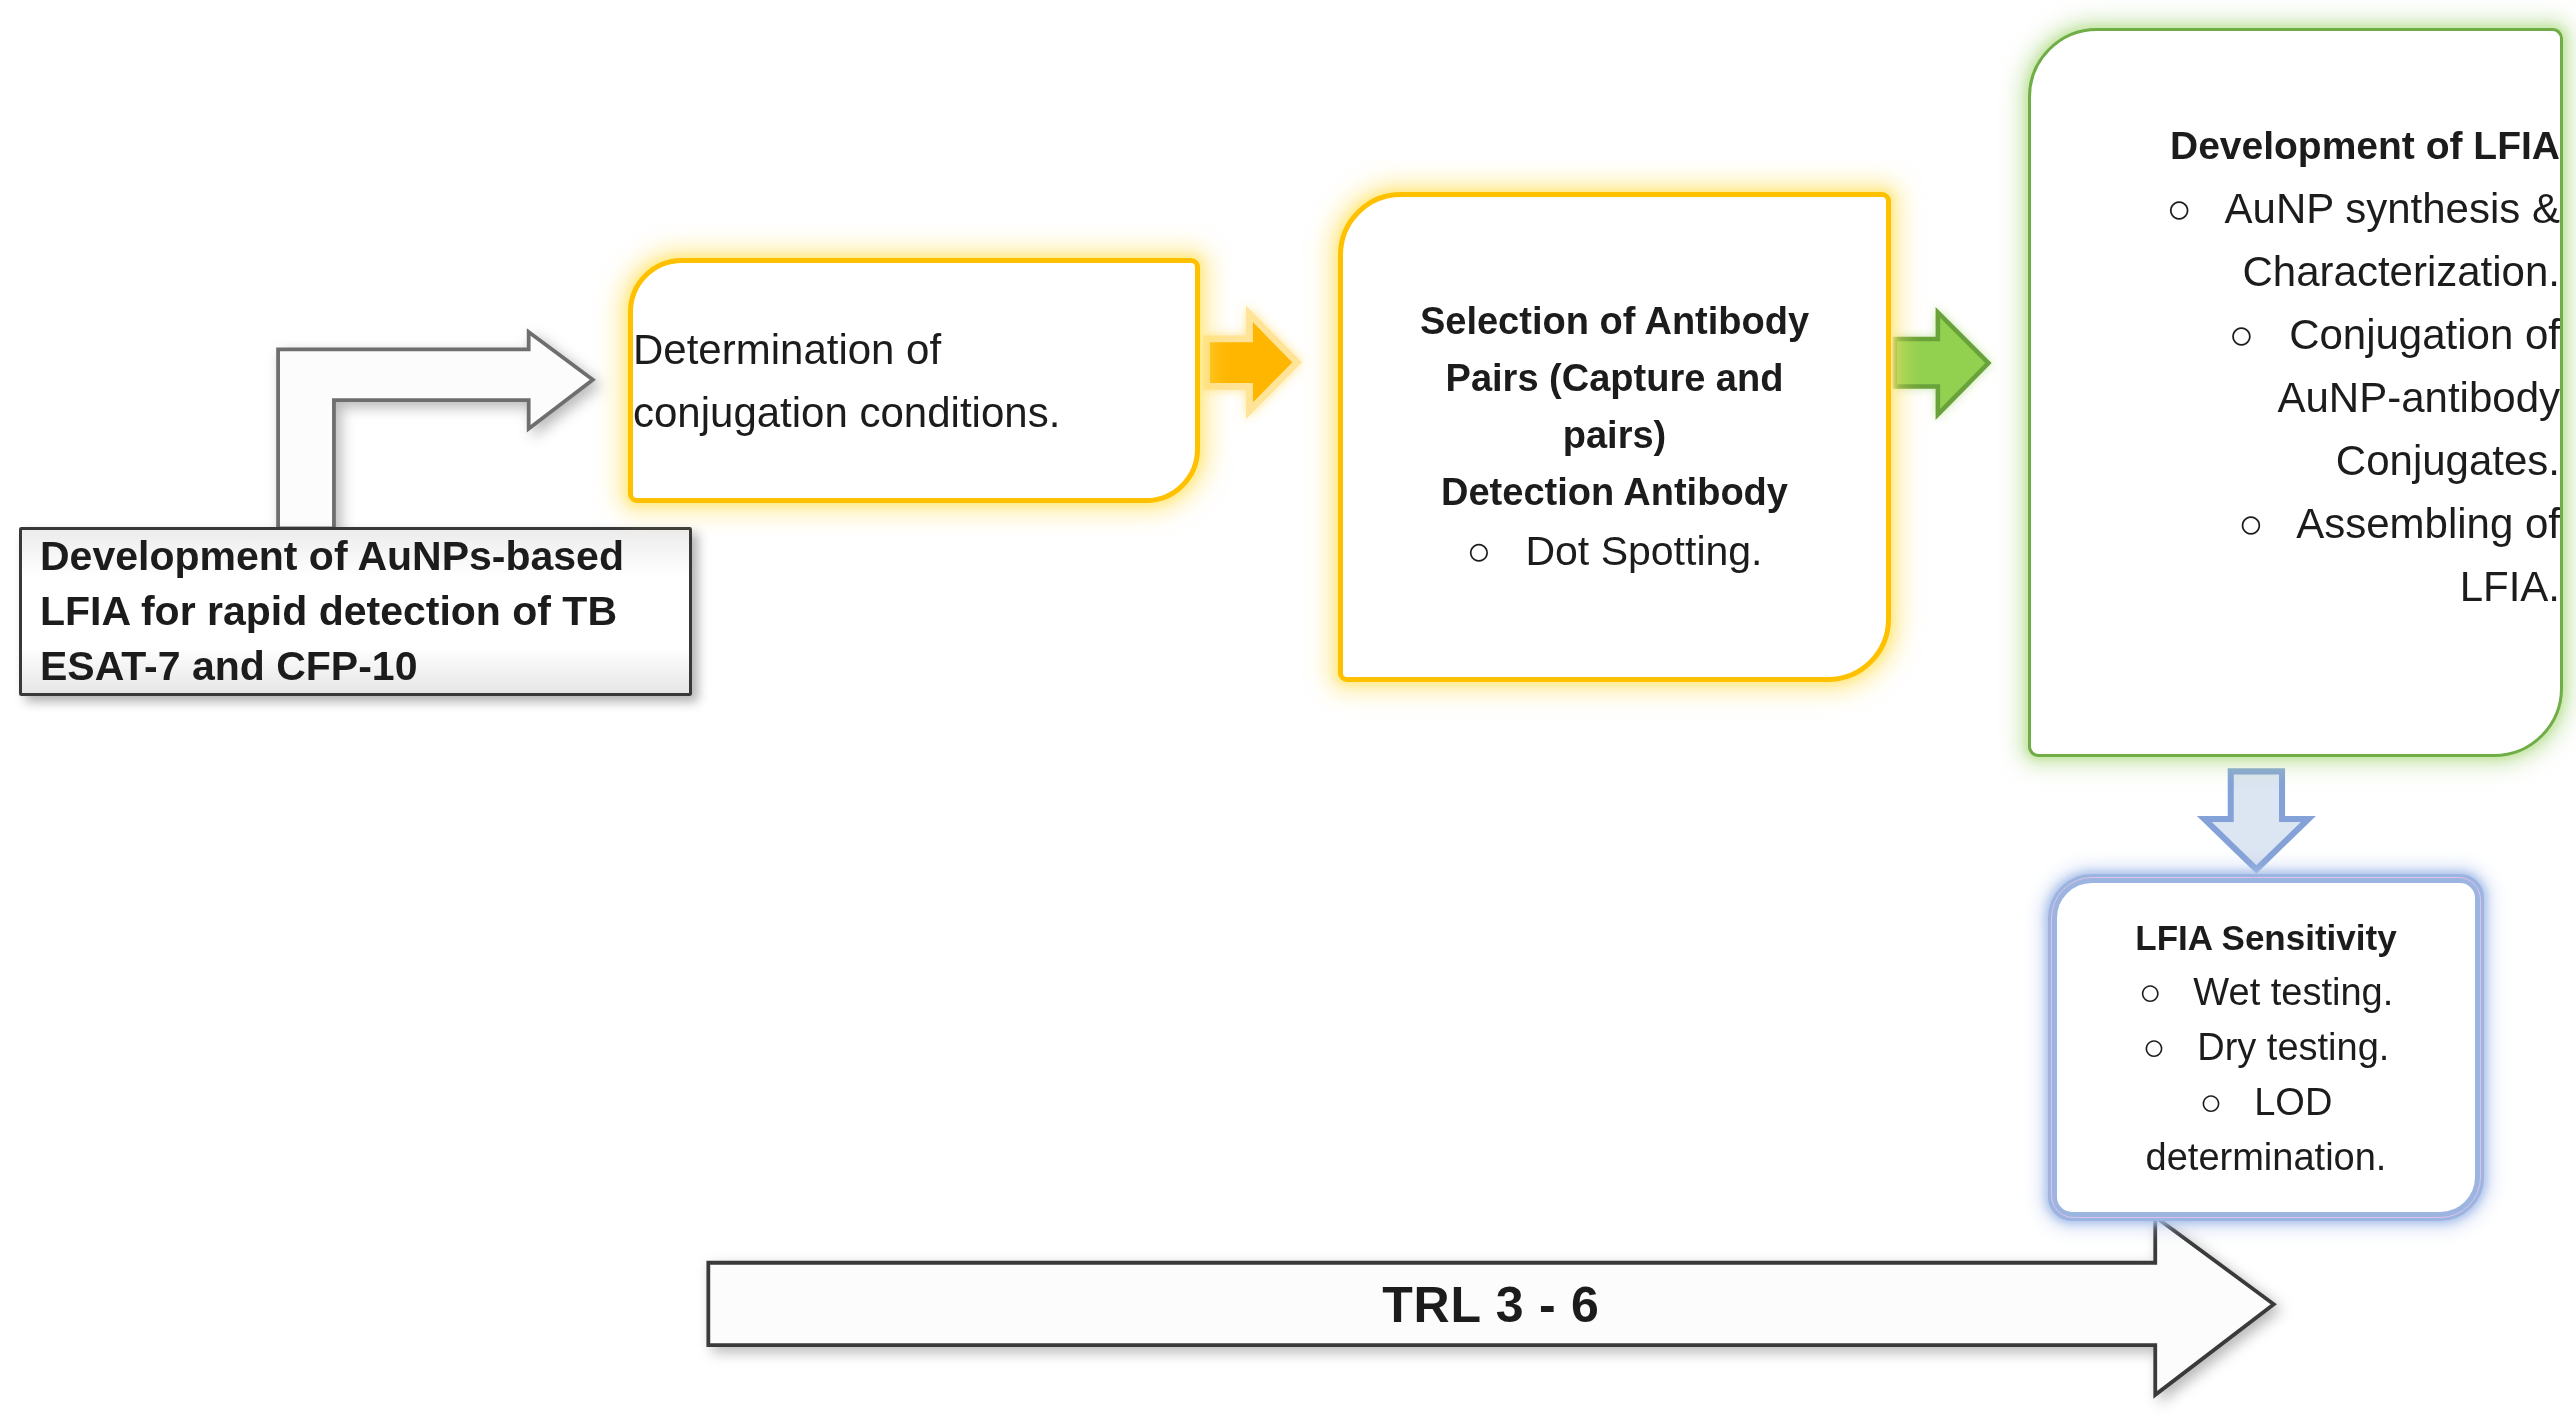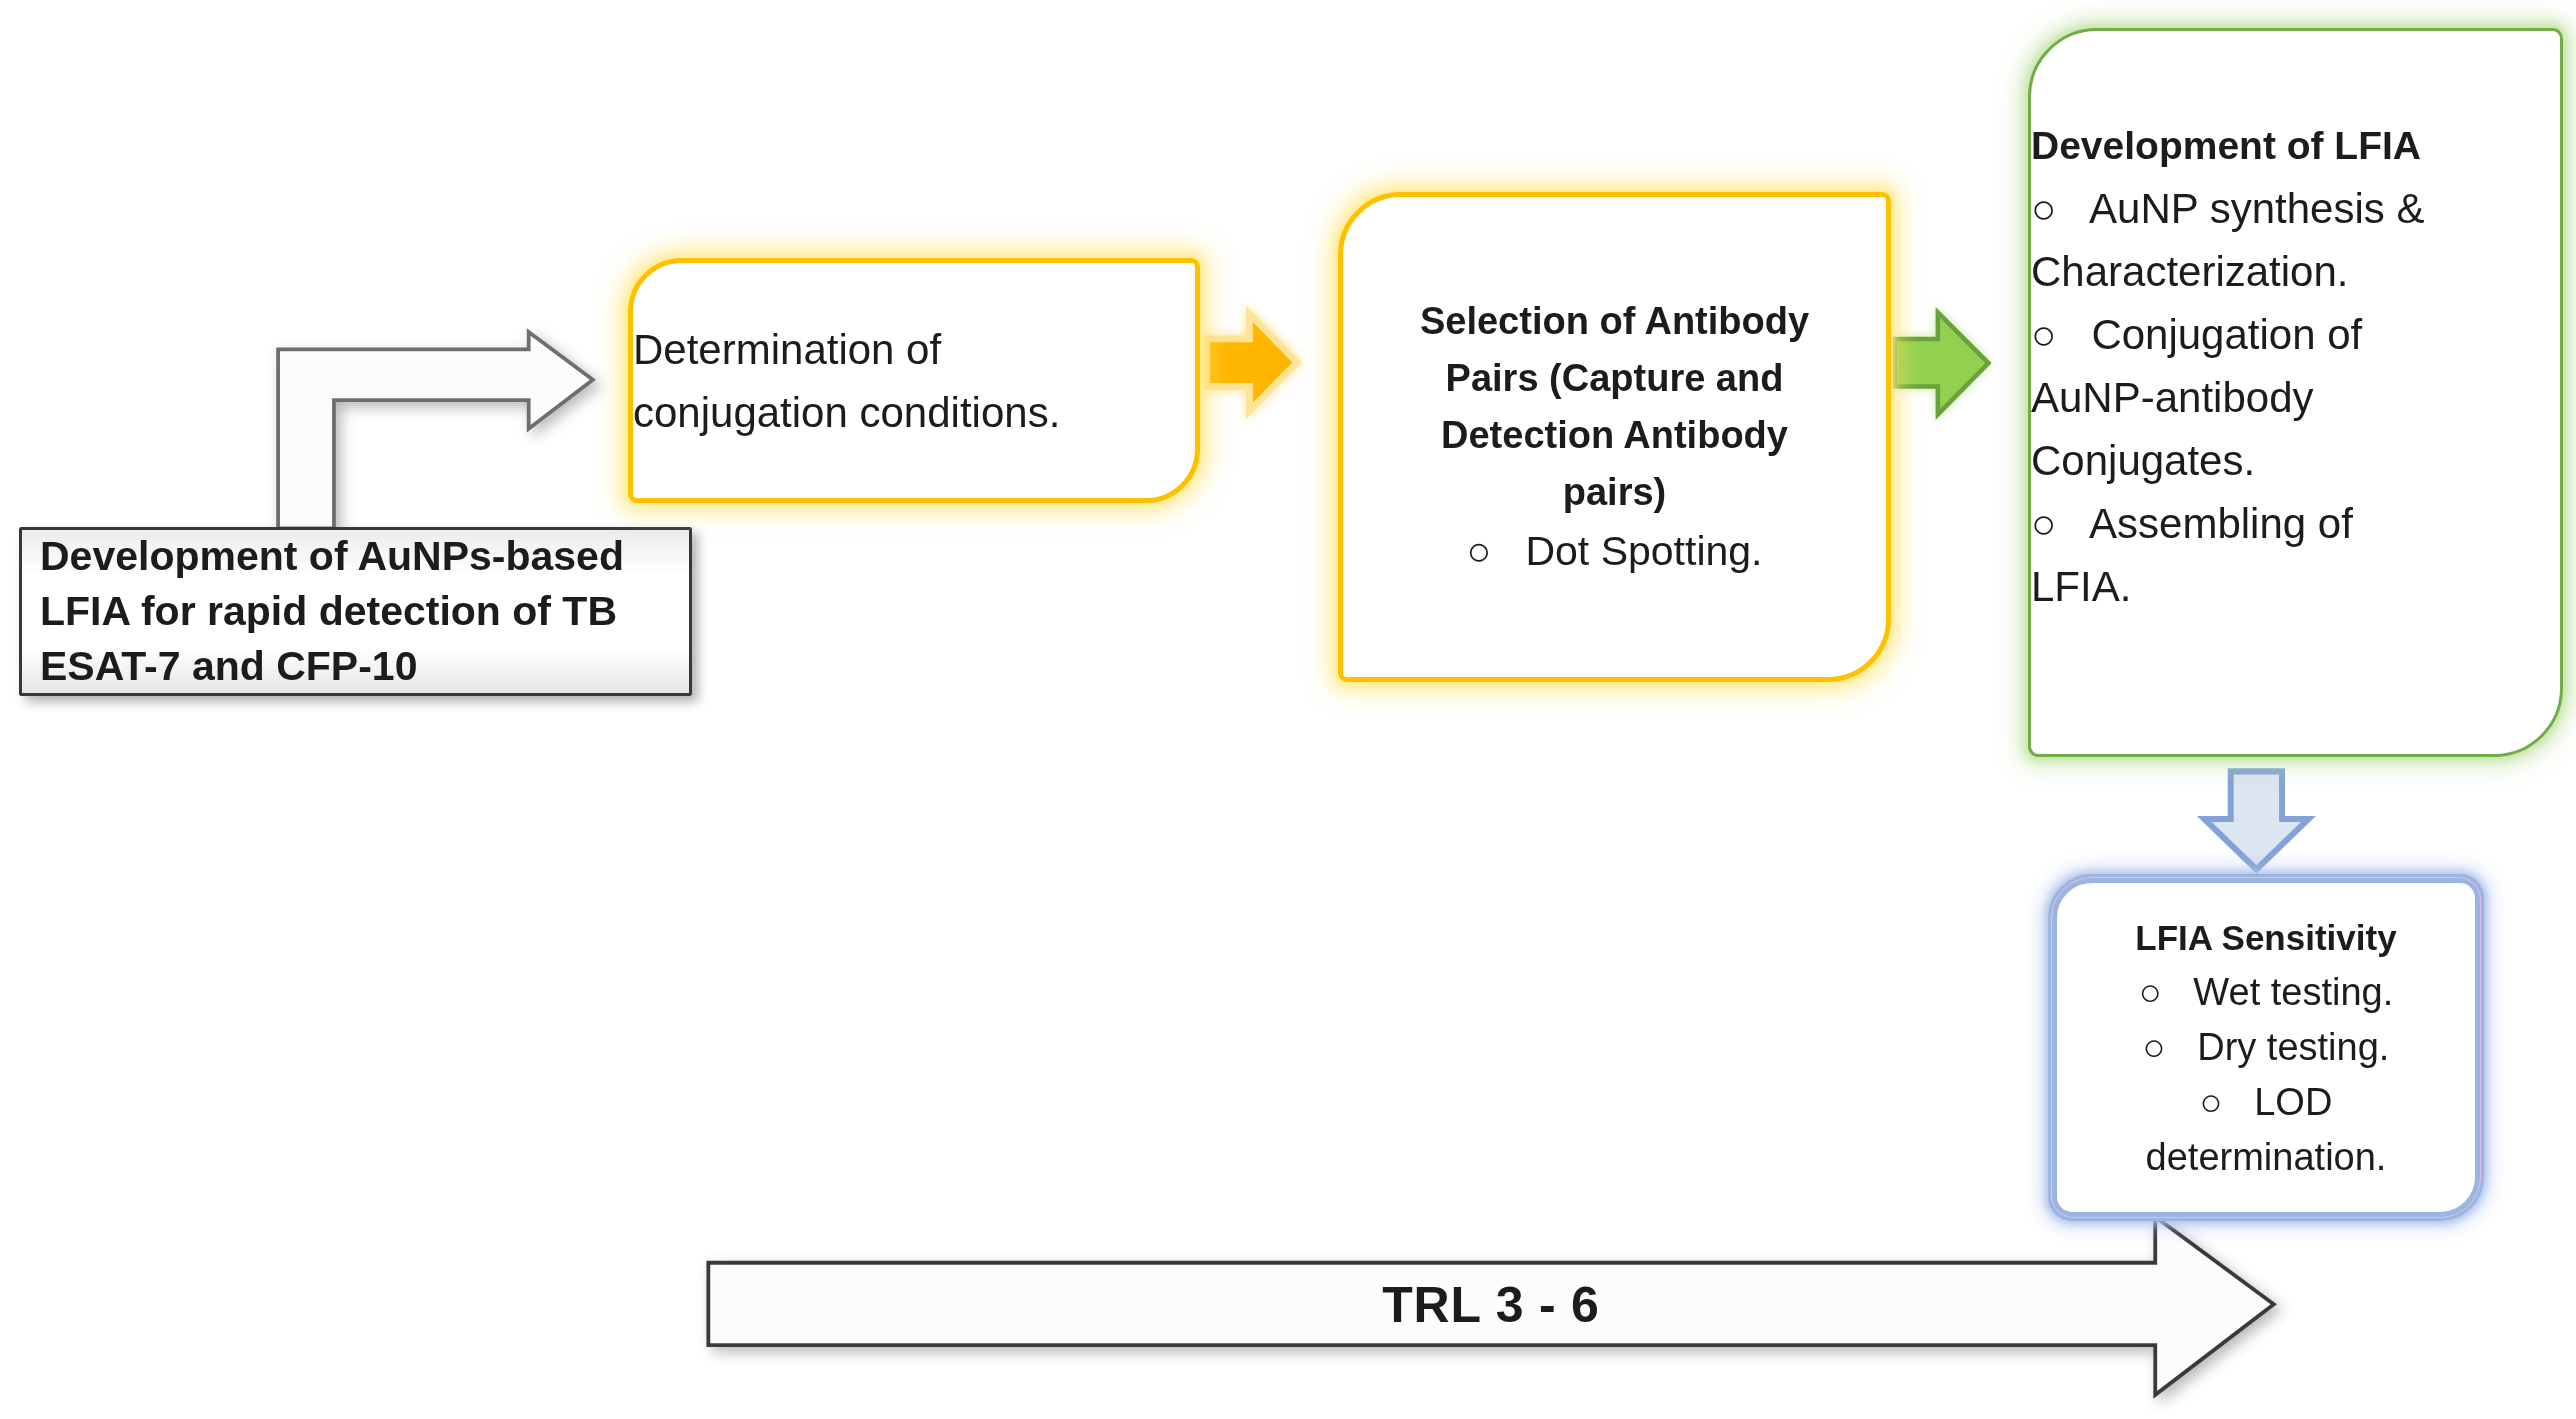--- a/index.html
+++ b/index.html
@@ -37,21 +37,21 @@
     text-align:center;
   }
   .antibody-box .title{font-weight:bold;font-size:38px;line-height:57px;}
   .antibody-box .bullet-line{font-size:41px;line-height:60px;}
 
   
   .dev-box{
     left:2028px;top:28px;width:535px;height:729px;
     border:3.8px solid #70AD47;border-radius:69px 10.6px 69px 10.6px;
     box-shadow:0 0 7.5px 3px rgba(197,230,164,0.95),0 0 19.6px 9.8px rgba(178,219,139,0.50);
-    text-align:left;padding-bottom:53px;
+    text-align:right;padding-bottom:53px;
   }
   .dev-box .title{font-weight:bold;font-size:39px;line-height:63px;}
   .dev-box .bullet-line{font-size:42px;line-height:63px;}
 
   
   .sens-box{
     left:2048px;top:874px;width:436px;height:347px;
     border:9.8px solid #9CB4E0;border-radius:44px 24px 44px 24px;
     box-shadow:0 0 7.5px 3px rgba(168,191,234,0.85),0 0 16.6px 7.5px rgba(168,191,234,0.45);
     text-align:center;
@@ -105,22 +105,22 @@
   </div>
 
   <div class="box yellow-box conjugation-box">
     <div class="line">Determination of</div>
     <div class="line">conjugation conditions.</div>
   </div>
 
   <div class="box yellow-box antibody-box">
     <div class="line title">Selection of Antibody</div>
     <div class="line title">Pairs (Capture and</div>
+    <div class="line title">pairs)</div>
     <div class="line title">Detection Antibody</div>
-    <div class="line title">pairs)</div>
     <div class="line bullet-line">○&nbsp;&nbsp; Dot Spotting.</div>
   </div>
 
   <div class="box dev-box">
     <div class="line title">Development of LFIA</div>
     <div class="line bullet-line">○&nbsp;&nbsp; AuNP synthesis &amp;</div>
     <div class="line bullet-line">Characterization.</div>
     <div class="line bullet-line">○&nbsp;&nbsp; Conjugation of</div>
     <div class="line bullet-line">AuNP-antibody</div>
     <div class="line bullet-line">Conjugates.</div>

